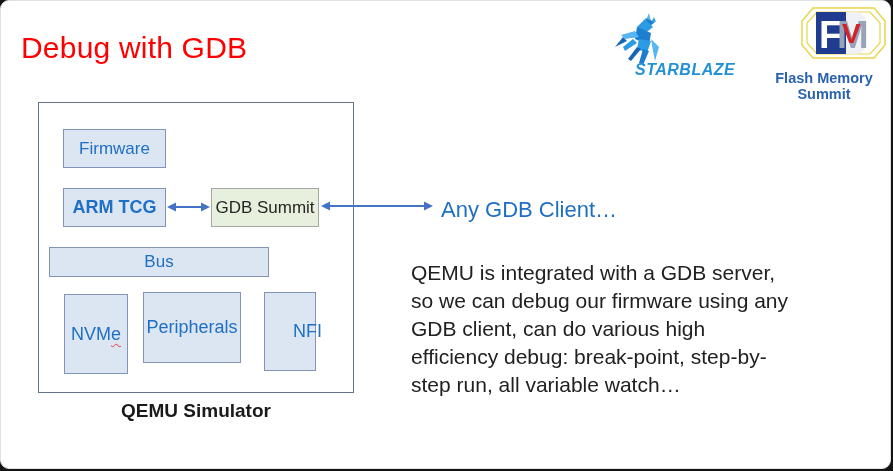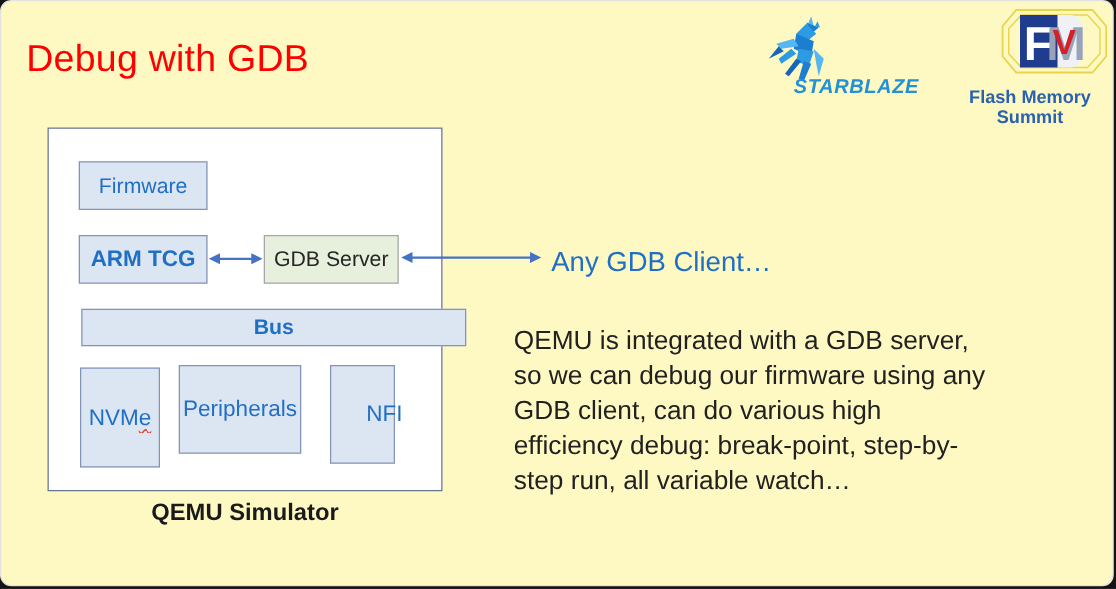--- a/index.html
+++ b/index.html
@@ -1,17 +1,17 @@
 <!DOCTYPE html>
 <html><head>
 <meta charset="utf-8">
 <style>
   html,body{margin:0;padding:0;background:#141414;}
   body{width:893px;height:471px;overflow:hidden;font-family:"Liberation Sans",sans-serif;}
-  .slide{position:relative;width:891px;height:469px;background:#fef9c3;border:1px solid #e2e2e2;
+  .slide{position:relative;width:891px;height:469px;background:#ffffff;border:1px solid #e2e2e2;
          border-radius:9px;box-sizing:border-box;overflow:hidden;}
 
   
   .title{position:absolute;left:20px;top:30px;margin:0;font-size:30px;font-weight:400;
          color:#ff0000;letter-spacing:0.2px;}
 
   
   .logo-sb{position:absolute;left:604px;top:12px;width:150px;height:64px;}
   .logo-sb svg{position:absolute;left:4px;top:0;}
   .sb-text{position:absolute;left:30px;top:24px;font-style:italic;font-weight:700;
@@ -26,21 +26,21 @@
   
   .sim-container{position:absolute;left:37px;top:101px;width:316px;height:291px;
                  border:1.4px solid #64748c;box-sizing:border-box;background:#fff;}
   .box{position:absolute;background:#dce6f2;border:1.6px solid #8294b8;box-sizing:border-box;
        display:flex;align-items:center;justify-content:center;
        color:#1f6fc5;font-size:17px;}
   .b-firmware{left:62px;top:128px;width:103px;height:39px;}
   .b-armtcg{left:62px;top:187px;width:103px;height:39px;font-size:18px;font-weight:bold;}
   .b-gdb{left:210px;top:187px;width:108px;height:39px;background:#e7f0dd;
          border:1.2px solid #a6a6a6;color:#262626;}
-  .b-bus{left:64px;top:246px;width:308px;height:30px;font-weight:bold;}
+  .b-bus{left:48px;top:246px;width:220px;height:30px;}
   .b-nvme{left:63px;top:293px;width:64px;height:80px;font-size:18px;}
   .b-periph{left:142px;top:291px;width:98px;height:71px;font-size:18px;}
   .b-nfi{left:263px;top:291px;width:52px;height:79px;font-size:18px;padding-left:35px;}
   .nvme-e{text-decoration:underline wavy #e03c31;text-decoration-thickness:1px;
           text-underline-offset:3px;}
   .arrow{position:absolute;}
   .a1{left:166px;top:199px;}
   .a2{left:320px;top:198px;}
   .client-label{position:absolute;left:440px;top:196px;font-size:22px;color:#1f6fc5;}
   .sim-label{position:absolute;left:37px;top:399px;width:316px;text-align:center;
@@ -85,21 +85,21 @@
       <text x="36" y="41" font-family="Liberation Sans,sans-serif" font-size="38" font-weight="bold" fill="#98a2b8">M</text>
       <text x="41" y="36" font-family="Liberation Sans,sans-serif" font-size="28" font-weight="bold" fill="#d42027">V</text>
     </svg>
     <div class="fms-label">Flash Memory Summit</div>
   </div>
 
   <div class="sim-container"></div>
 
   <div class="box b-firmware">Firmware</div>
   <div class="box b-armtcg">ARM TCG</div>
-  <div class="box b-gdb">GDB Server</div>
+  <div class="box b-gdb">GDB Summit</div>
   <div class="box b-bus">Bus</div>
   <div class="box b-nvme">
       <span>NVM</span>
       <span class="nvme-e">e</span>
     </div>
   <div class="box b-periph">Peripherals</div>
   <div class="box b-nfi">NFI</div>
 
   <svg class="arrow a1" width="43" height="14" viewBox="0 0 43 14">
     <line x1="7" y1="7" x2="36" y2="7" stroke="#4472c4" stroke-width="1.8"></line>

